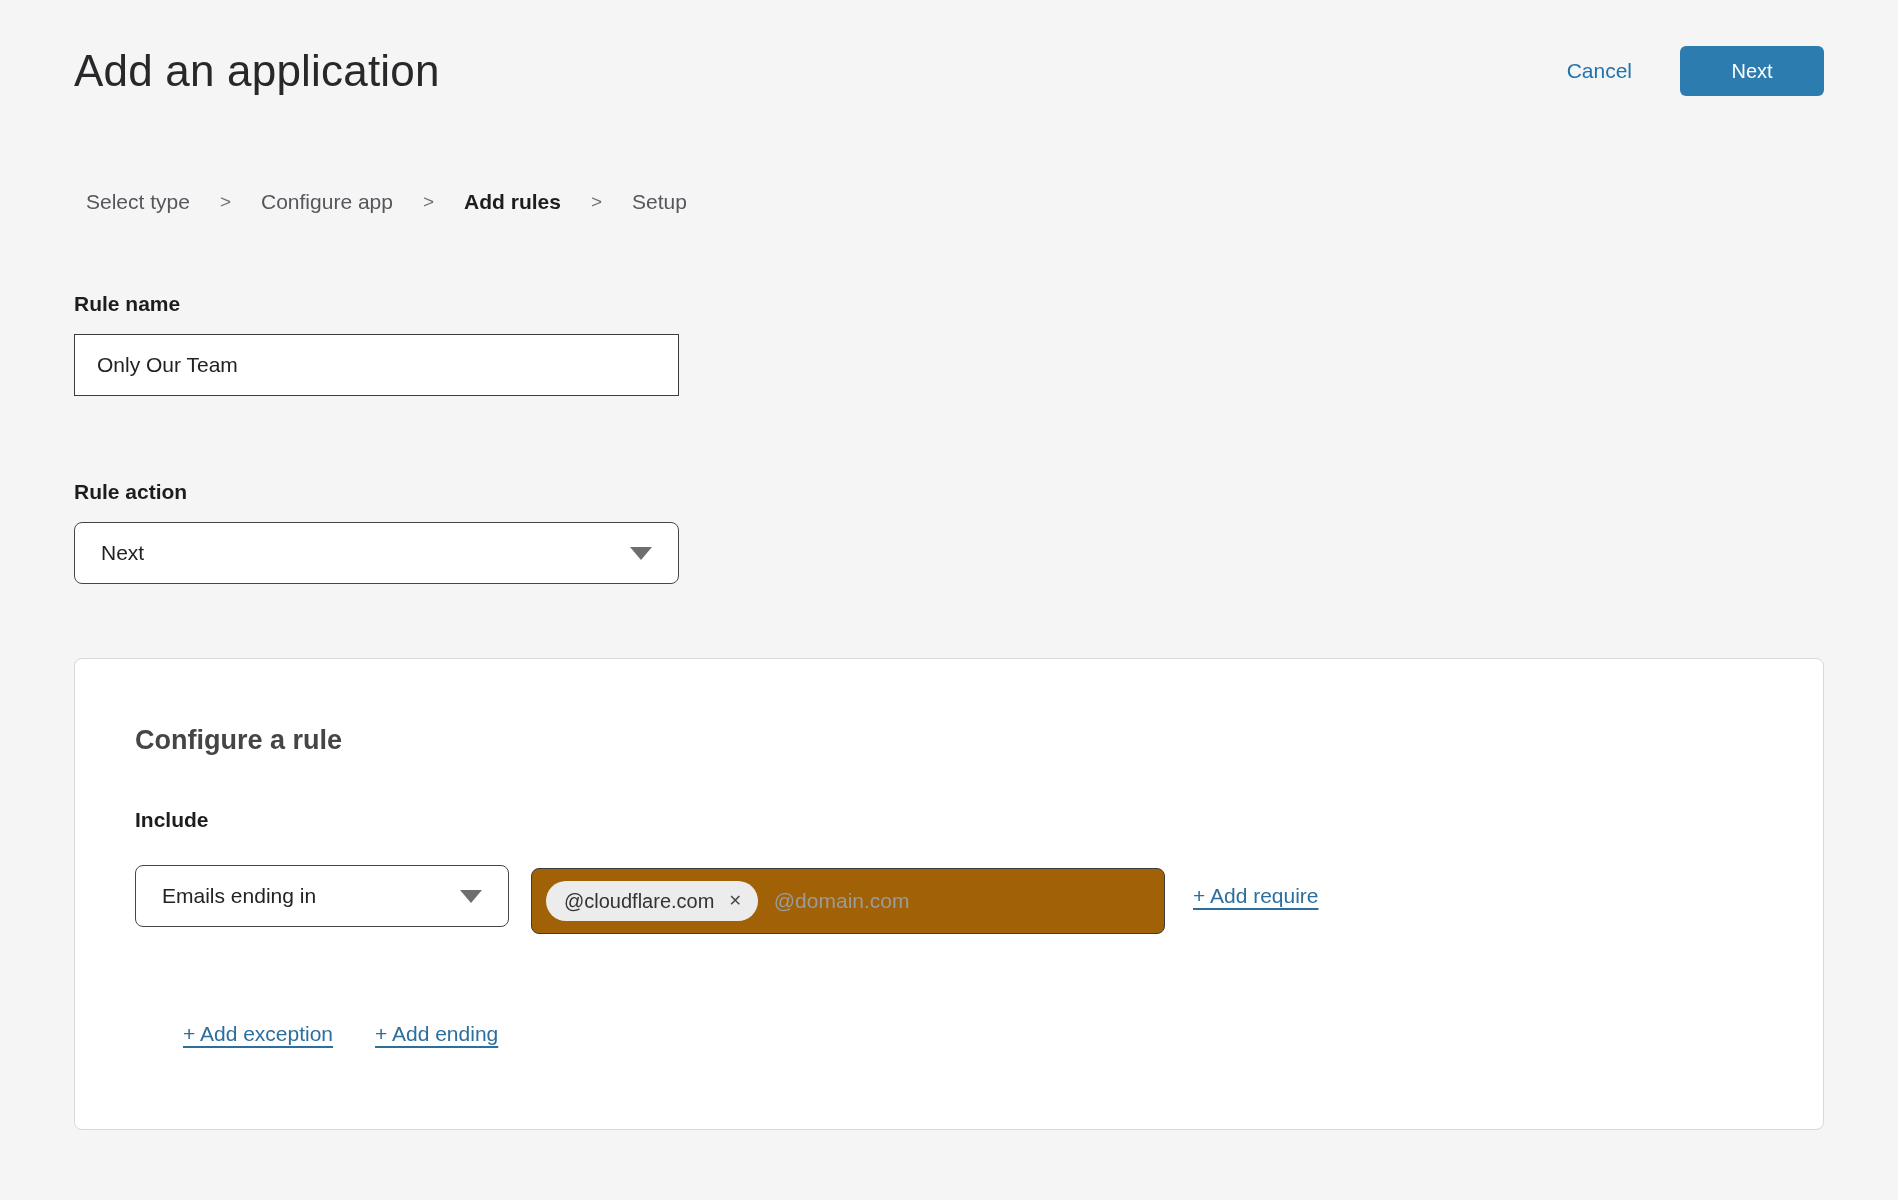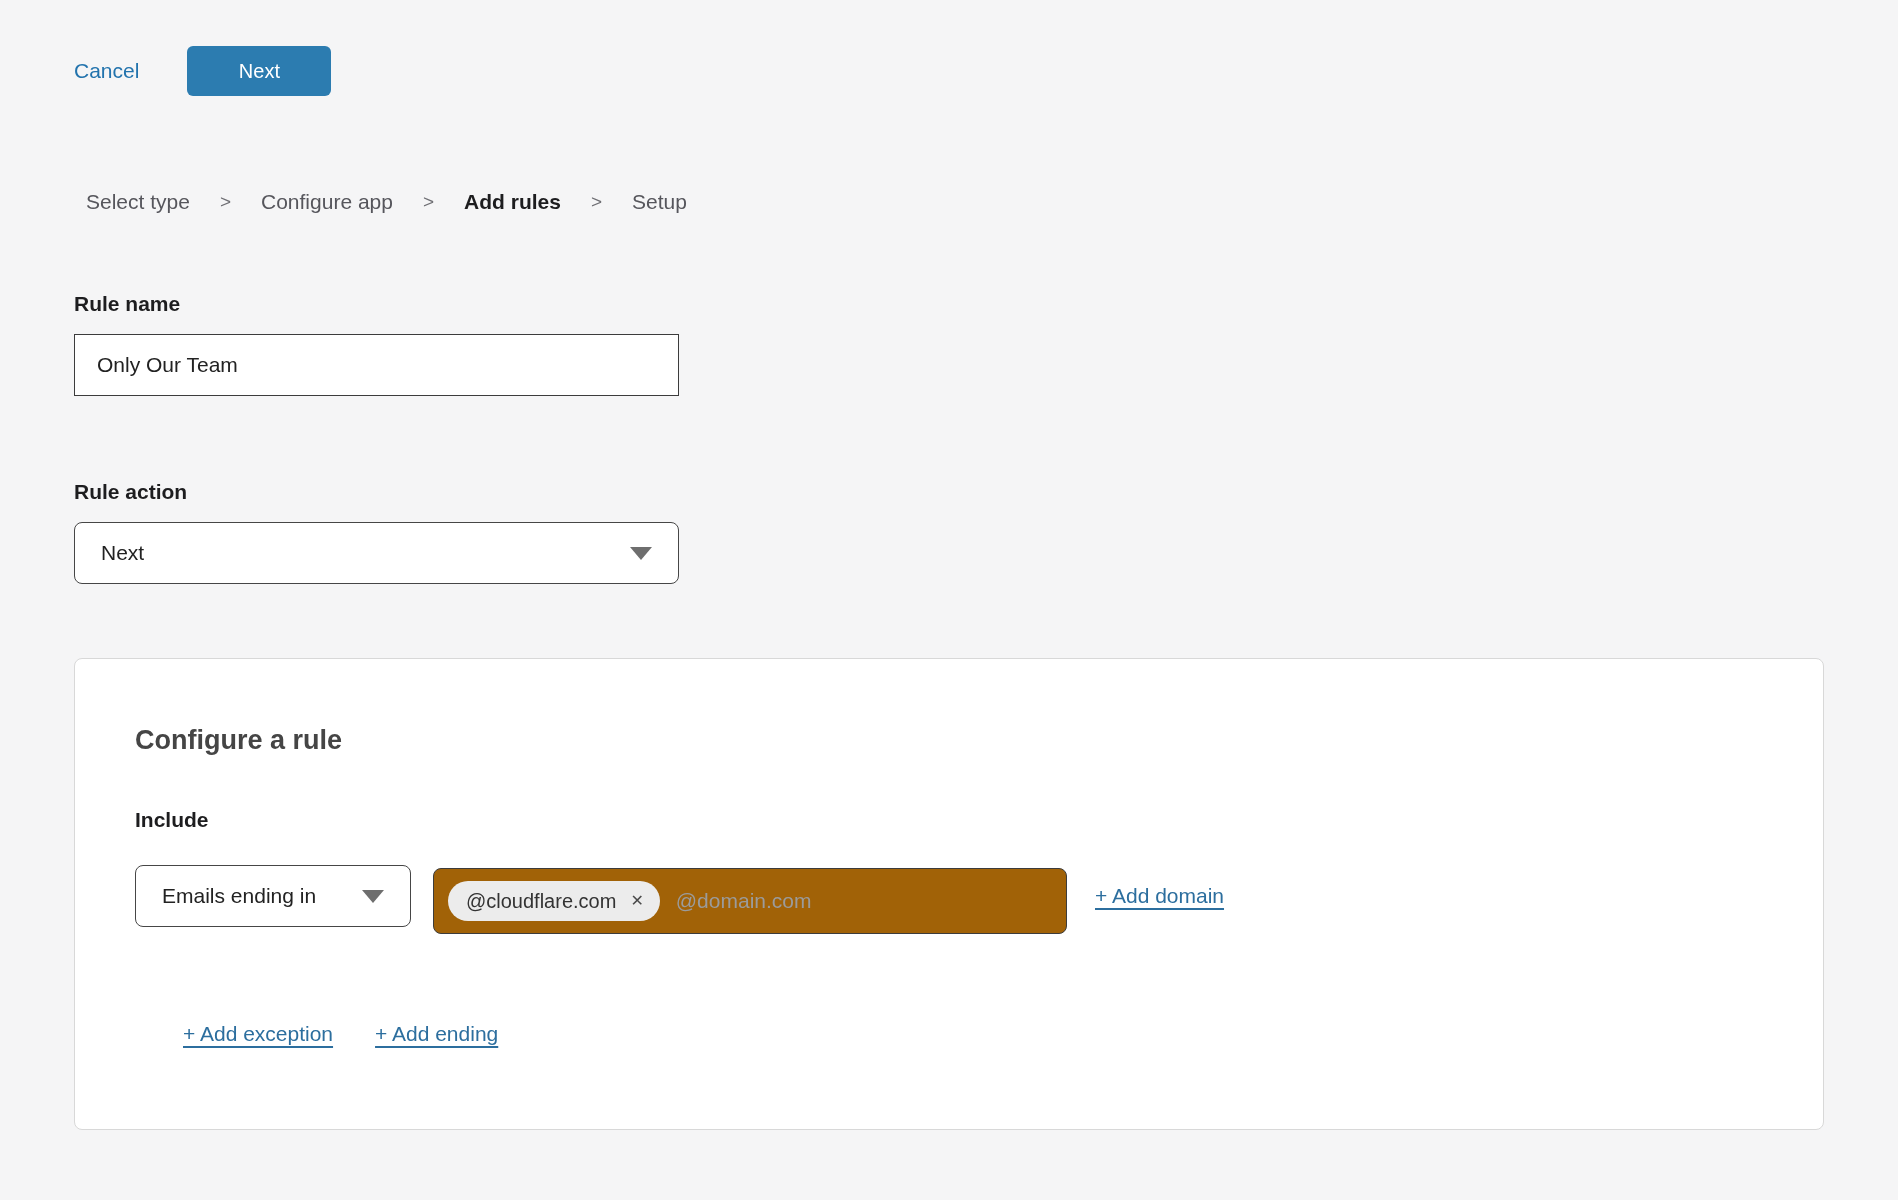--- a/index.html
+++ b/index.html
@@ -119,21 +119,21 @@
     color: #454545;
   }
   .include-label { margin-top: 52px; }
   .include-row {
     margin-top: 26px;
     display: flex;
     align-items: center;
   }
   .include-select {
     margin-top: 0;
-    width: 276px;
+    width: 374px;
     height: 62px;
     flex: none;
   }
   .tag-input {
     margin-left: 22px;
     width: 634px;
     height: 66px;
     background: #a16207;
     border: 1.5px solid #3c3c3c;
     border-radius: 8px;
@@ -188,20 +188,21 @@
     margin-left: 48px;
   }
   .add-require-link { margin-left: 42px; }
 </style>
 </head>
 <body>
 
 <div class="page">
 
   <div class="header">
+    <h1 class="page-title">Add an application</h1>
     <div class="header-actions">
       <a class="cancel-link">Cancel</a>
       <button class="next-button">Next</button>
     </div>
   </div>
 
   <nav class="breadcrumb">
     <span class="step">Select type</span>
     <span class="sep">&gt;</span>
     <span class="step">Configure app</span>
@@ -232,21 +233,21 @@
       </div>
 
       <div class="tag-input">
         <span class="tag-pill">
           <span>@cloudflare.com</span>
           <span class="tag-remove">✕</span>
         </span>
         <input class="tag-text-input" type="text" placeholder="@domain.com" style="">
       </div>
 
-      <a class="link add-include-link">+ Add domain</a>
+      <a class="link add-include-link">+ Add require</a>
     </div>
 
     <div class="links-row">
       <a class="link">+ Add exception</a>
       <a class="link add-require-link">+ Add ending</a>
     </div>
   </section>
 
 </div>
 

